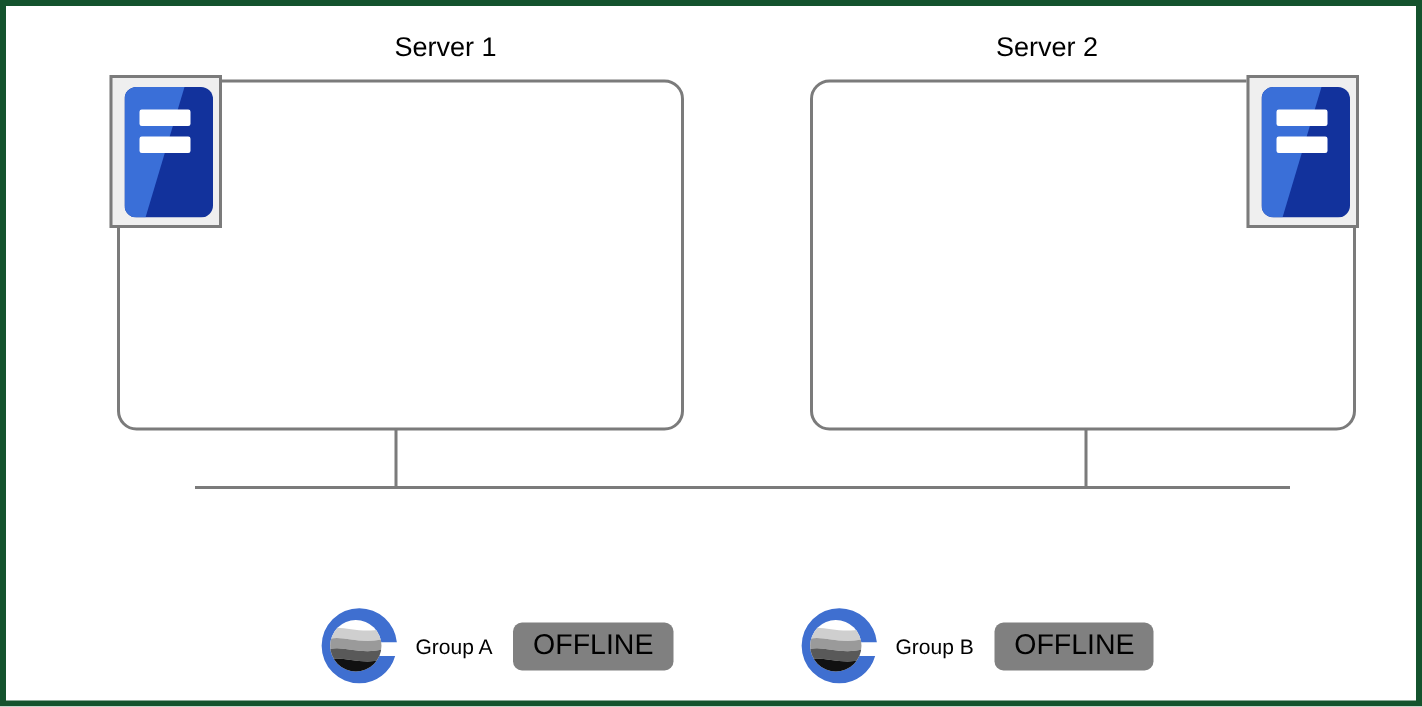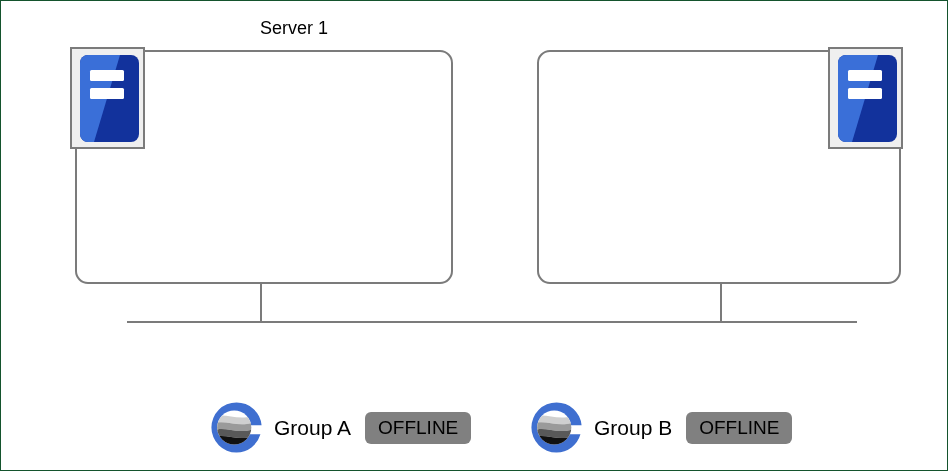--- a/index.html
+++ b/index.html
@@ -8,21 +8,21 @@
     background: #ffffff;
   }
   body {
     font-family: "Liberation Sans", sans-serif;
   }
   #canvas {
     position: relative;
     width: 948px;
     height: 471px;
     background: #ffffff;
-    border: 1px solid #14532d;
+    border: 4px solid #14532d;
     box-sizing: border-box;
     overflow: hidden;
   }
 
   
   .server-title {
     position: absolute;
     font-size: 18px;
     color: #000000;
     text-align: center;
@@ -80,21 +80,21 @@
     align-items: center;
     gap: 9px;
     top: 398px;
   }
   #group-row-1 { left: 207px; }
   #group-row-2 { left: 527px; justify-content: space-between; }
 
   .group-logo { width: 57px; height: 57px; display: block; }
 
   .group-label {
-    font-size: 21px;
+    font-size: 14px;
     color: #000000;
     white-space: nowrap;
     line-height: 1;
   }
 
   .status-badge {
     display: inline-block;
     padding: 6px 13px 7px 13px;
     background: #808080;
     color: #000000;
@@ -105,20 +105,21 @@
     margin-left: 5px;
   }
 </style>
 </head>
 <body>
 
 <div id="canvas">
 
   <div id="title-1" class="server-title">Server 1</div>
 
+  <div id="title-2" class="server-title">Server 2</div>
 
   <div id="box-1" class="server-box"></div>
 
   <div id="icon-frame-1" class="icon-frame">
     <svg class="server-glyph" viewBox="0 0 59 87">
       <defs>
         <clipPath id="clip1">
             <rect x="0" y="0" width="59" height="87" rx="8" ry="8"></rect>
           </clipPath>
       </defs>

